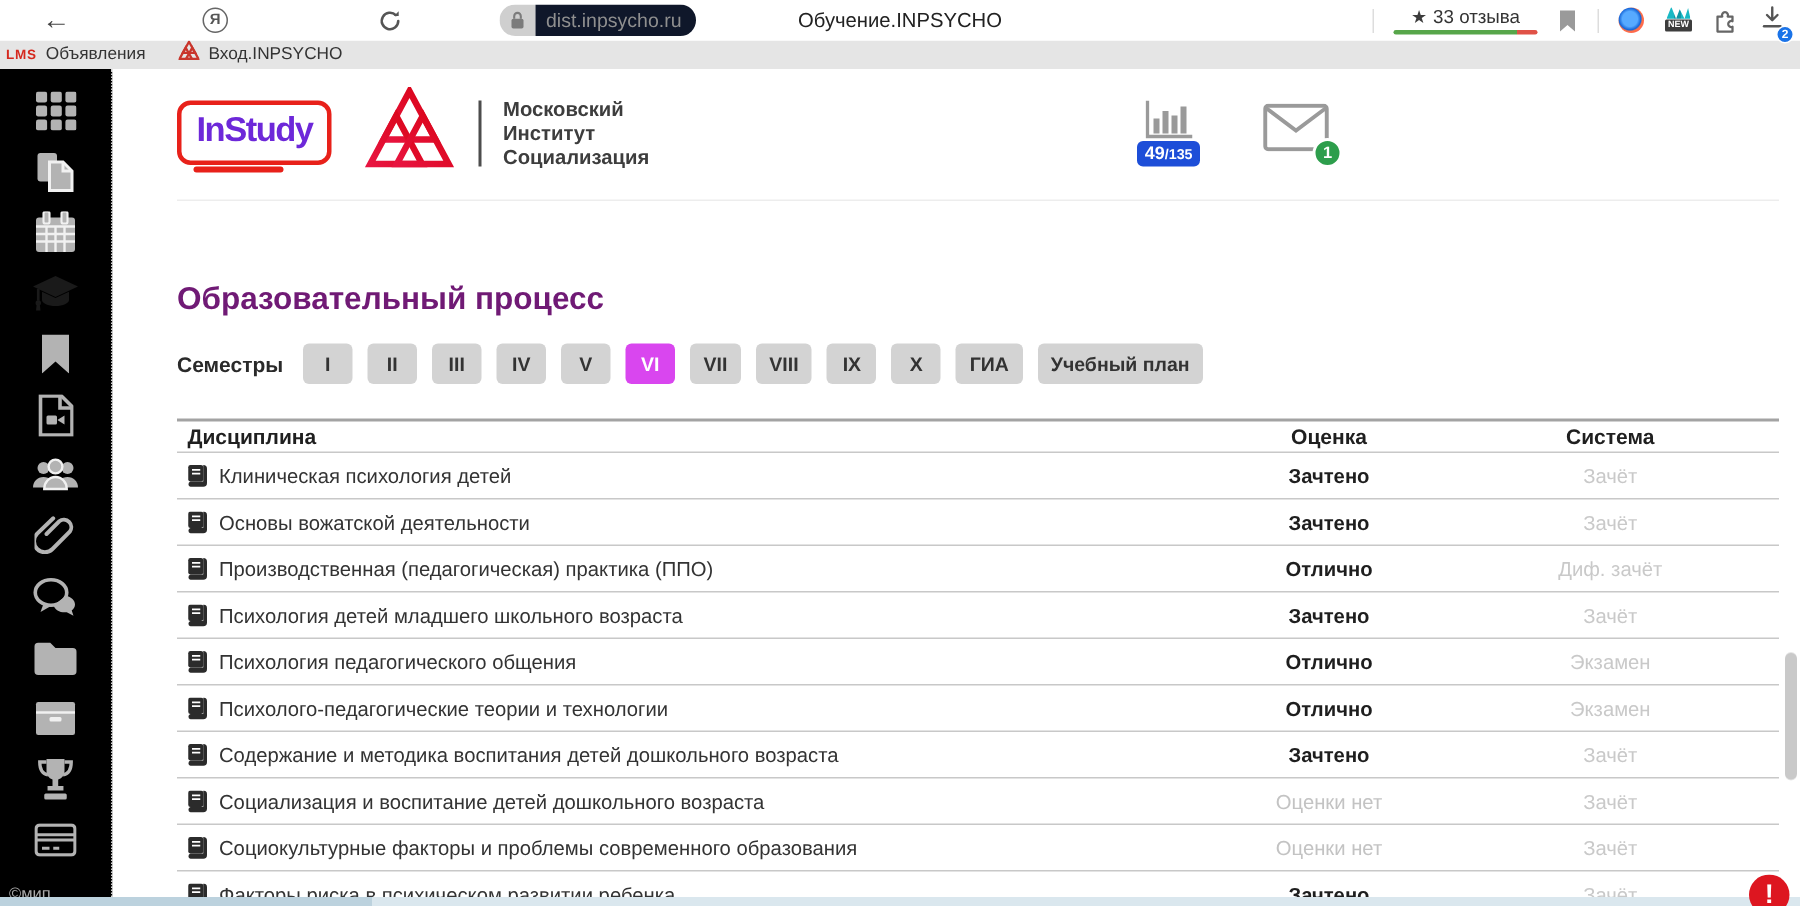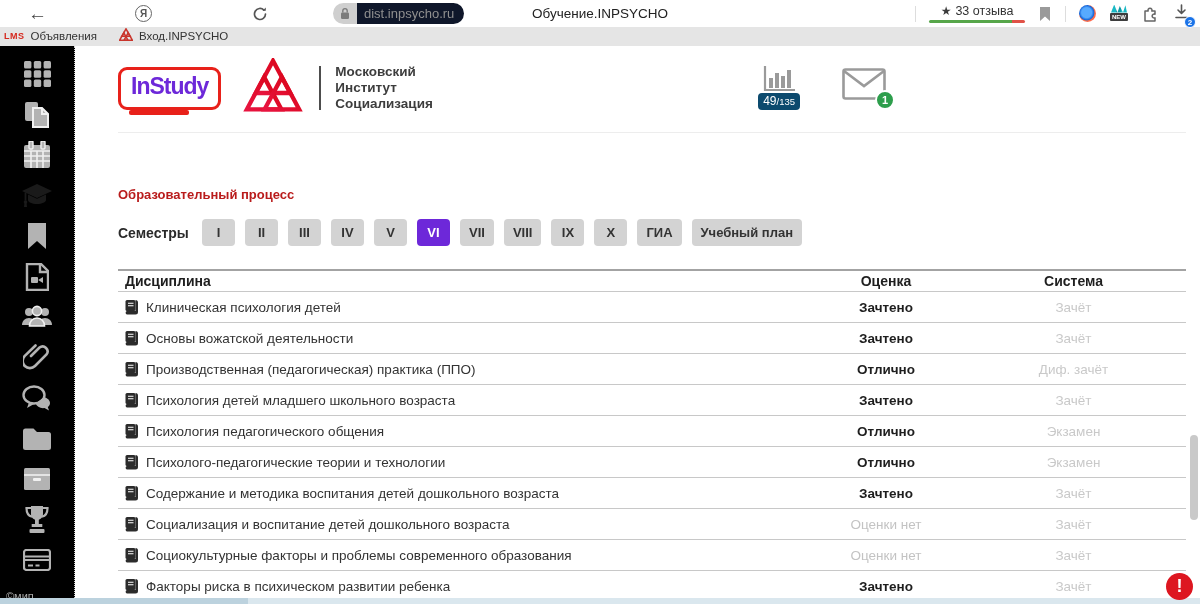--- a/index.html
+++ b/index.html
@@ -71,37 +71,37 @@
     position: relative; }
   .instudy-text { font-size: 23px; font-weight: 800; color: #6d28d9; letter-spacing: -1px; }
   .instudy-underline { position: absolute; left: 8px; bottom: -8px; width: 62%; height: 4.5px;
     background: #e8211a; border-radius: 2px; }
   .valknut { margin-left: 22px; }
   .inst-sep { width: 2px; height: 44px; background: #4d4d4d; margin: 0 14px 0 16px; }
   .inst-name { font-size: 13.5px; font-weight: bold; color: #3d3d3d; line-height: 16px; }
   .header-right { margin-left: auto; display: flex; align-items: flex-start; gap: 42px;
     margin-right: 300px; }
   .stats-widget { display: flex; flex-direction: column; align-items: center; cursor: pointer; }
-  .progress-badge { background: #0c4a6e; color: #fff; border-radius: 4px; padding: 1px 5px 2px;
-    font-weight: normal; font-size: 12px; margin-top: 1px; }
+  .progress-badge { background: #1d4ed8; color: #fff; border-radius: 4px; padding: 1px 5px 2px;
+    font-weight: bold; font-size: 12px; margin-top: 1px; }
   .progress-badge .total { font-size: 9.5px; }
   .mail-widget { position: relative; cursor: pointer; margin-top: 2px; }
   .mail-badge { position: absolute; right: -9px; bottom: -6px; width: 20px; height: 20px;
     border-radius: 50%; background: #2d9e4c; border: 2px solid #fff; color: #fff;
     font-size: 11px; font-weight: bold; display: flex; align-items: center; justify-content: center; }
 
   
-  .page-title { font-size: 13px; font-weight: bold; color: #b91c1c; margin-top: 54px; }
+  .page-title { font-size: 21px; font-weight: bold; color: #701a75; margin-top: 54px; }
   .semesters-row { display: flex; align-items: center; margin-top: 17px; }
   .semesters-label { font-size: 14px; font-weight: bold; color: #2a2a2a; width: 84px; }
   .sem-buttons { display: flex; gap: 10px; }
   .sem-btn { background: #d3d3d3; border: none; border-radius: 4px; min-width: 33px;
     height: 27px; padding: 0 9px; font-family: inherit; font-size: 13px; font-weight: bold;
     color: #333; cursor: pointer; }
-  .sem-btn.active { background: #6d28d9; color: #fff; }
+  .sem-btn.active { background: #d946ef; color: #fff; }
 
   .grades-table { margin-top: 23px; }
   .t-head { display: flex; align-items: center; height: 23px; border-top: 2px solid #a3a3a3;
     border-bottom: 1px solid #c8c8c8; font-size: 14px; font-weight: bold; color: #1f1f1f; }
   .t-row { display: flex; align-items: center; height: 31px; border-bottom: 1px solid #c8c8c8;
     font-size: 13.5px; color: #333; position: relative; cursor: pointer; }
   .col-disc { flex: 1; display: flex; align-items: center; padding-left: 7px; }
   .t-head .col-disc { padding-left: 7px; }
   .col-grade { width: 150px; text-align: center; }
   .col-sys { width: 225px; text-align: center; }

